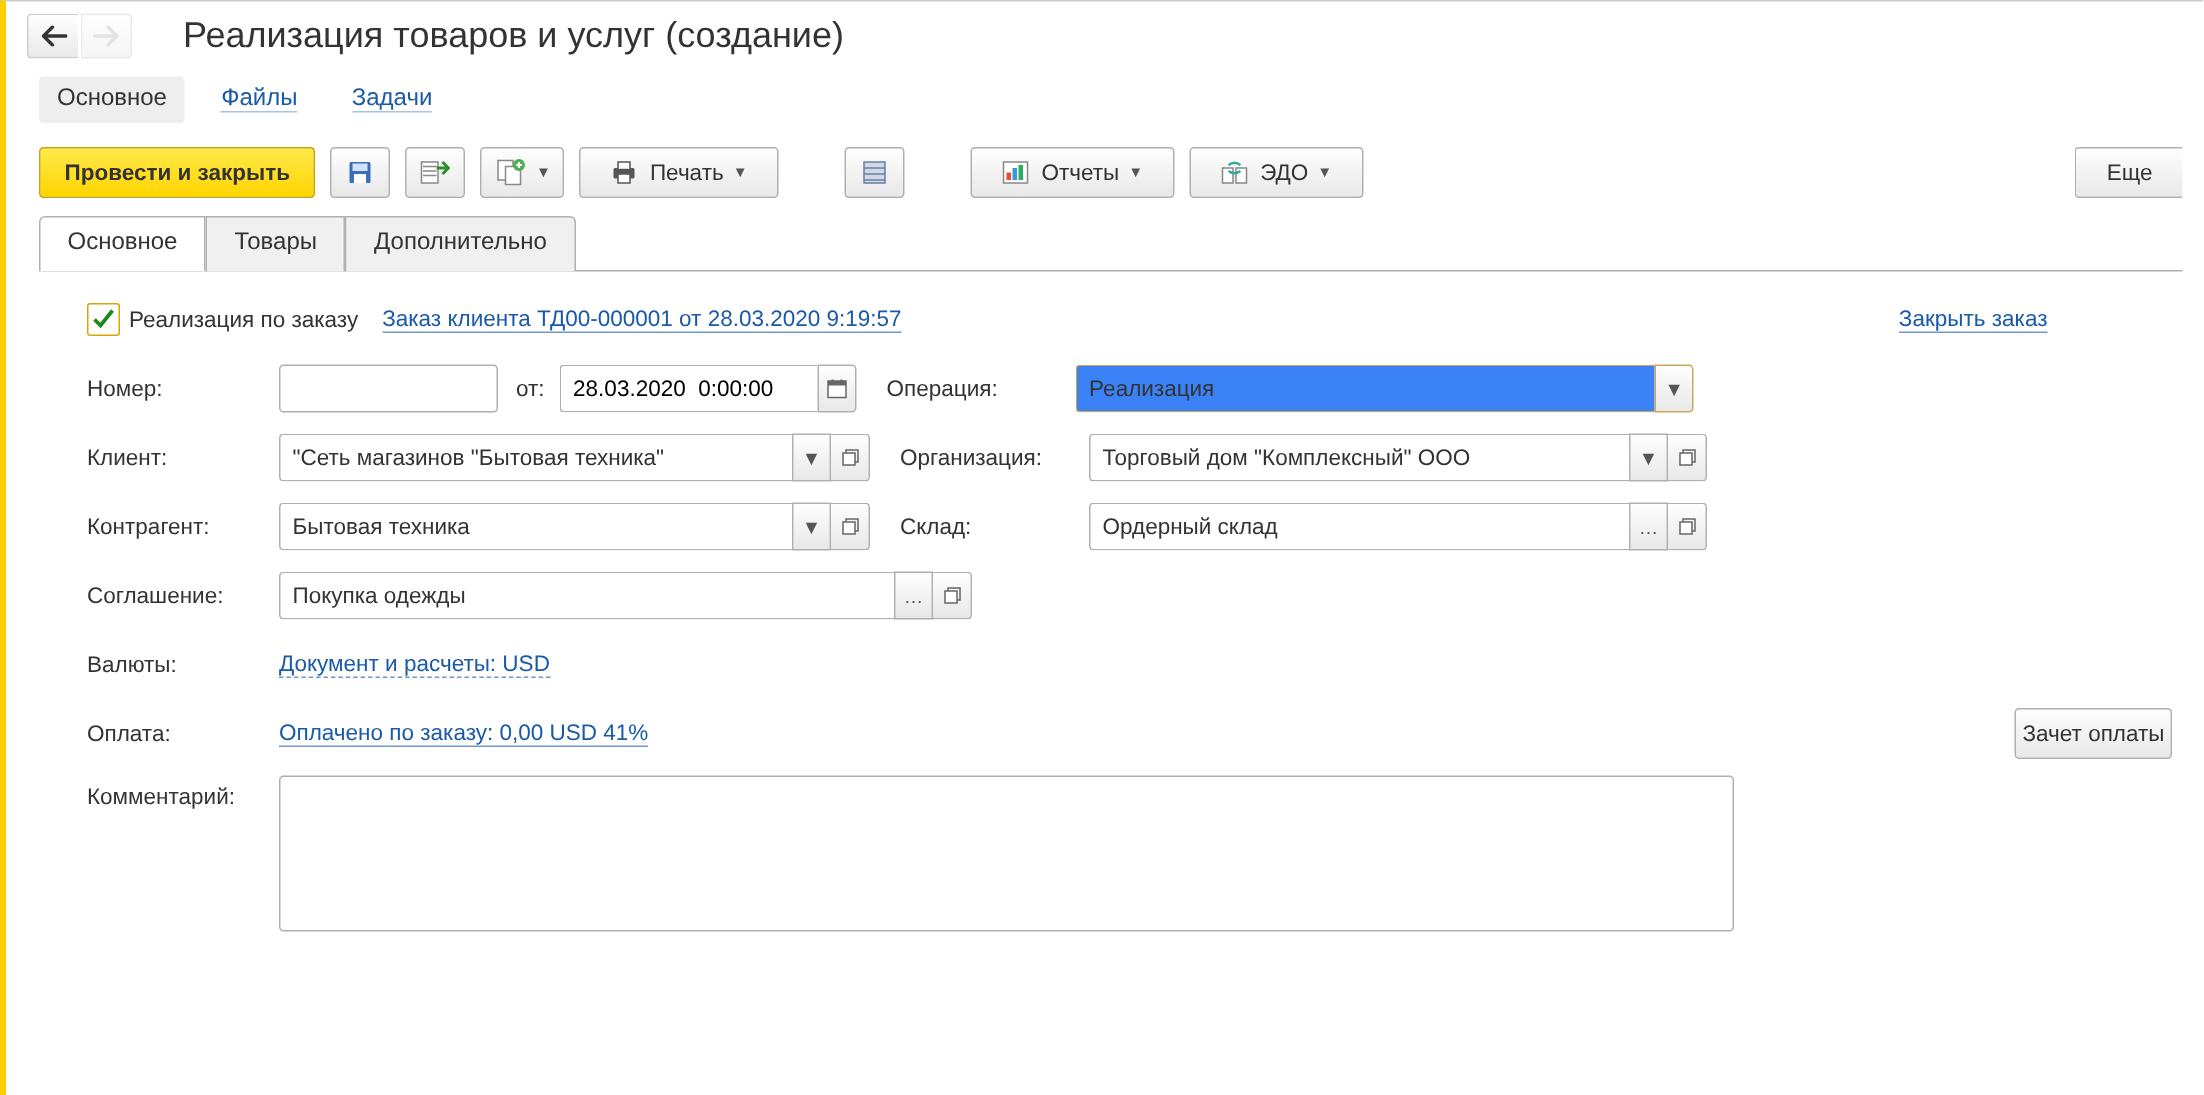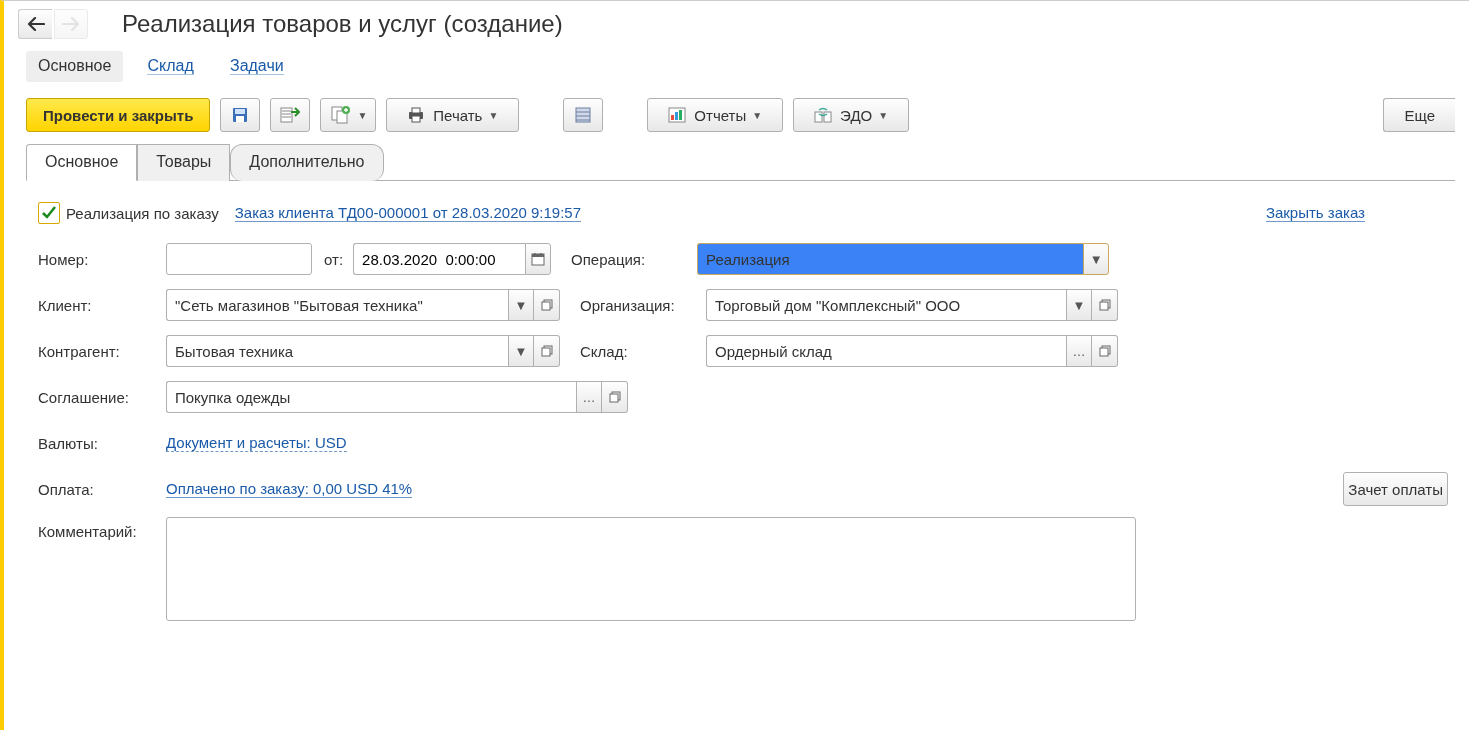--- a/index.html
+++ b/index.html
@@ -20,23 +20,23 @@
   .btn { height:34px; border:1px solid #b0b0b0; background:linear-gradient(#fefefe,#e8e8e8); border-radius:3px; display:inline-flex; align-items:center; justify-content:center; padding:0 20px; font-size:15px; cursor:pointer; }
   .btn-yellow { background:linear-gradient(#ffe94b,#ffd400); border-color:#c8a400; font-weight:bold; padding:0 16px; }
   .btn.icon-only { padding:0; width:40px; }
   .btn .caret { margin-left:6px; font-size:10px; color:#555; }
   .icon { display:inline-flex; align-items:center; justify-content:center; }
   .spacer-flex { flex:1; }
   .tabstrip { margin:0 14px 0 22px; border-bottom:1px solid #b0b0b0; display:flex; }
   .tab { padding:8px 18px 9px 18px; border:1px solid #b0b0b0; border-bottom:none; background:#f0f0f0; margin-right:0; margin-bottom:-1px; font-size:16px; cursor:pointer; }
   .tab.active { background:#fff; border-bottom:1px solid #fff; border-top-left-radius:4px; }
   .tab:first-child { border-top-left-radius:4px; }
-  .tab:last-child { border-top-right-radius:4px;border-radius:12px; }
+  .tab:last-child { border-top-right-radius:4px; }
   .form-body { padding:14px 14px 0 34px; }
-  .row { display:flex; align-items:center; min-height:36px; margin-bottom:10px; }
+  .row { display:flex; align-items:center; min-height:36px; margin-bottom:10px;margin-left:20px; }
   .lbl { width:128px; font-size:15px; }
   .lbl2 { width:126px; font-size:15px; }
   .chk-wrap { display:inline-flex; align-items:center; }
   .chk { width:22px; height:22px; border:1px solid #d6a800; border-radius:2px; background:#fff; display:flex; align-items:center; justify-content:center; margin-right:6px; cursor:pointer; }
   .chk svg { display:block; }
   a.lnk { color:#1a5aa8; text-decoration:none; border-bottom:1px dashed #6f98c9; }
   a.lnk.solid { border-bottom-style:solid; }
   .field { display:flex; }
   .field input, .combo-val, .textinput { height:32px; border:1px solid #b0b0b0; padding:4px 8px; font-size:15px; background:#fff; border-radius:3px 0 0 3px; }
   .textinput { border-radius:3px; }
@@ -69,21 +69,21 @@
         <svg width="18" height="14" viewBox="0 0 18 14">
             <path d="M10 1 L16 7 L10 13 M16 7 H1" stroke="#bbb" stroke-width="2.2" fill="none" stroke-linecap="round" stroke-linejoin="round"></path>
           </svg>
       </span>
     </div>
     <div class="title">Реализация товаров и услуг (создание)</div>
   </div>
 
   <div class="top-links">
     <span class="active">Основное</span>
-    <span><a>Склад</a></span>
+    <span><a>Файлы</a></span>
     <span><a>Задачи</a></span>
   </div>
 
   <div class="toolbar">
     <div class="btn btn-yellow">Провести и закрыть</div>
     <div class="btn icon-only">
       <span class="icon">
         <svg width="18" height="18" viewBox="0 0 18 18">
             <rect x="2" y="2" width="14" height="14" rx="1" fill="#3a6fb7"></rect>
             <rect x="4" y="3" width="10" height="5" fill="#cfe2ff"></rect>

